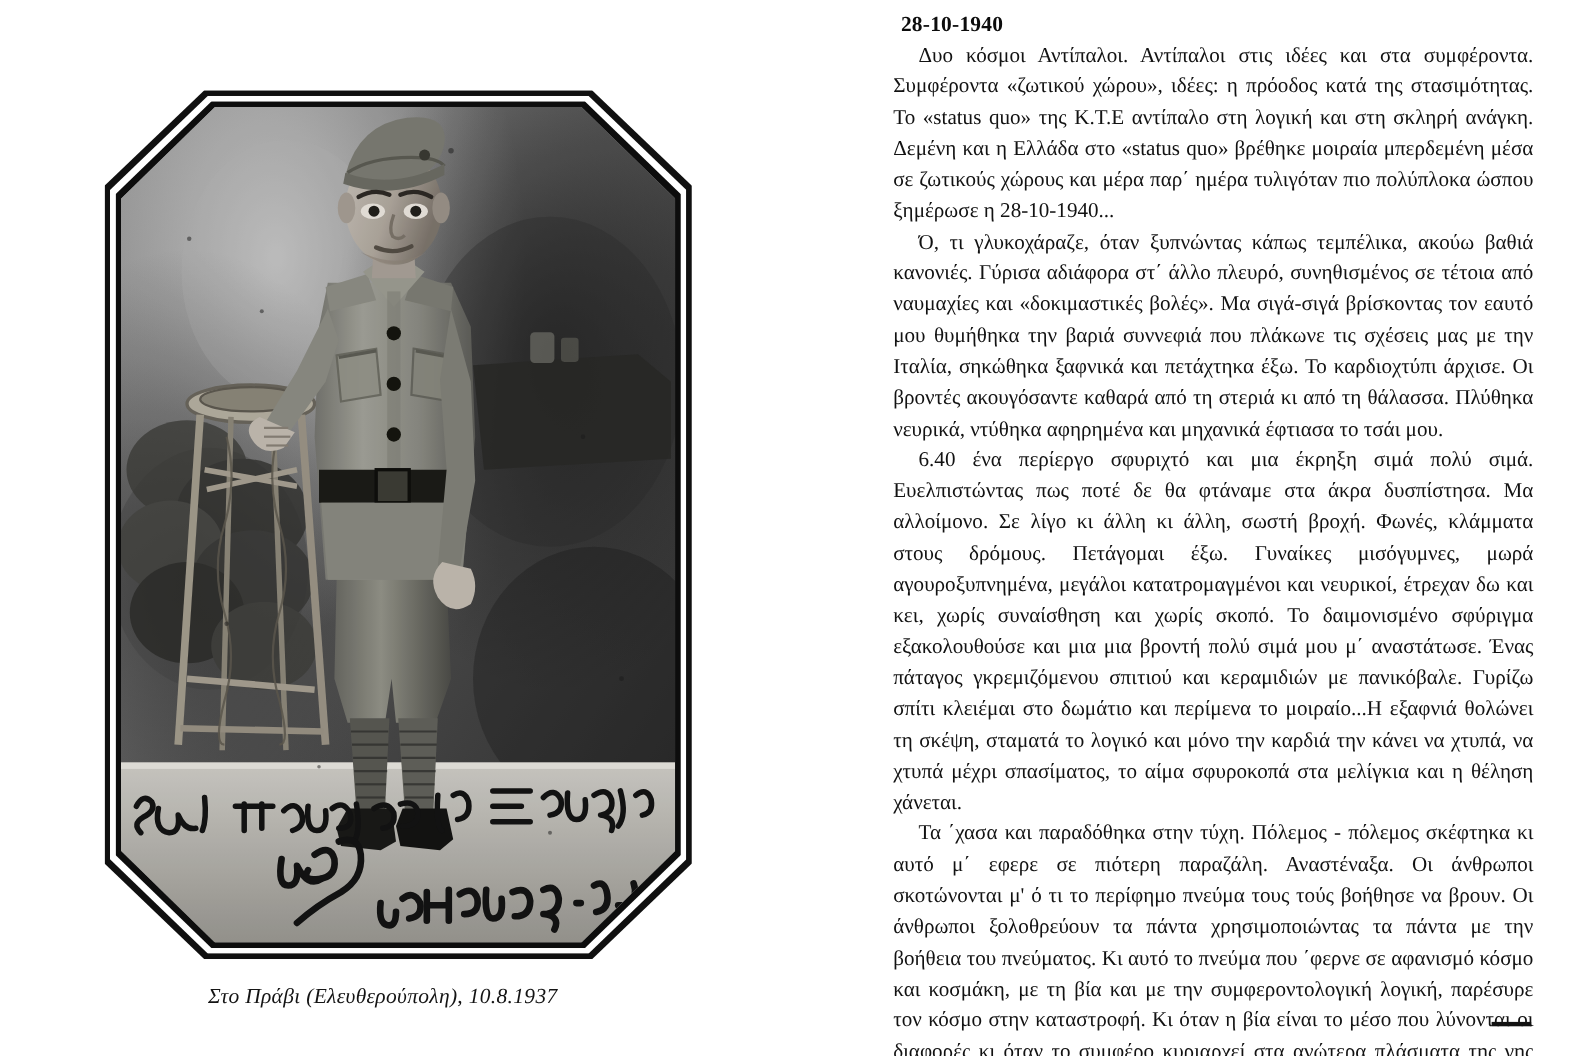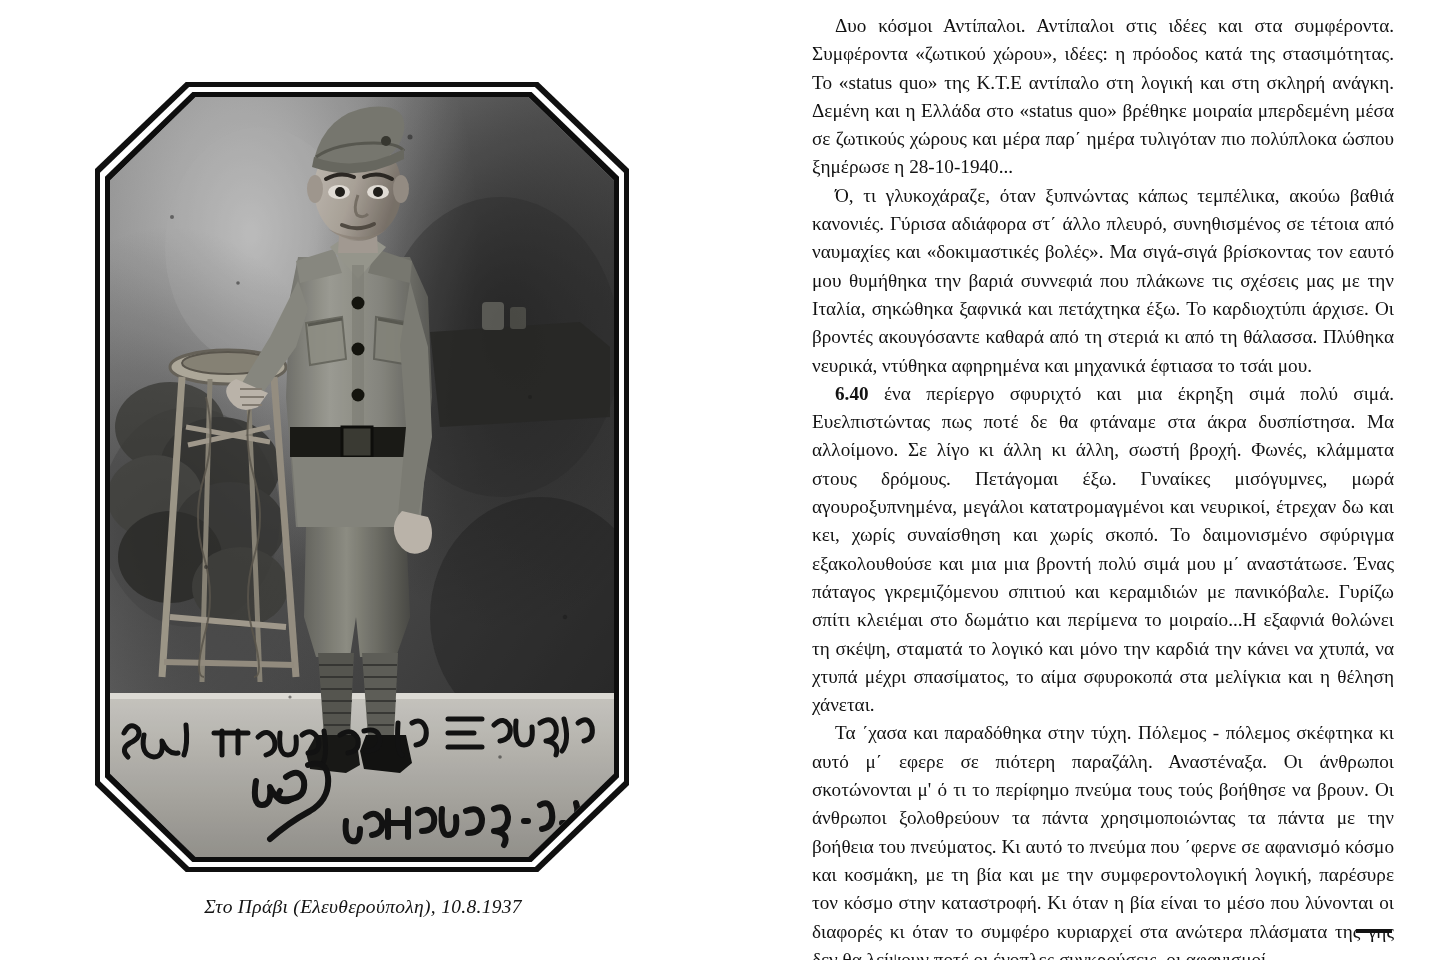--- a/index.html
+++ b/index.html
@@ -80,21 +80,21 @@
       17% 0%, 83% 0%, 100% 11%, 100% 89%,
       83% 100%, 17% 100%, 0% 89%, 0% 11%);
     clip-path: polygon(
       17% 0%, 83% 0%, 100% 11%, 100% 89%,
       83% 100%, 17% 100%, 0% 89%, 0% 11%);
   }
   .photo-svg { display: block; width: 100%; height: 100%; }
 
   .photo-caption {
     position: absolute;
-    left: 96px;
+    left: 81px;
     top: 896px;
     width: 534px;
     text-align: center;
     font-family: "Liberation Serif", "DejaVu Serif", serif;
     font-style: italic;
     font-size: 19.5px;
     letter-spacing: 0.3px;
     color: #141414;
   }
 
@@ -123,21 +123,21 @@
     margin: 0;
     font-size: 19.2px;
     line-height: 28.3px;
     text-align: justify;
     text-justify: inter-word;
     text-indent: 23px;
     color: #121212;
     hyphens: manual;
   }
   .body-par .lead {
-    font-weight: bold;
+    font-weight: normal;
   }
   .page-rule {
     position: absolute;
     right: 48px;
     bottom: 27px;
     width: 36px;
     height: 4px;
     background: #121212;
   }
 </style>
@@ -377,20 +377,21 @@
         </svg>
       </div>
     </div>
 
     <div class="photo-caption">Στο Πράβι (Ελευθερούπολη), 10.8.1937</div>
   </div>
 
   <div class="right-page">
     <div class="text-column">
 
+      <div class="entry-date">28-10-1940</div>
 
       <p class="body-par">
         <span>Δυο κόσμοι Αντίπαλοι. Αντίπαλοι στις ιδέες και στα συμφέροντα. Συμφέροντα «ζωτικού χώρου», ιδέες: η πρόοδος κατά της στασιμότητας. Το «status quo» της Κ.Τ.Ε αντίπαλο στη λογική και στη σκληρή ανάγκη. Δεμένη και η Ελλάδα στο «status quo» βρέθηκε μοιραία μπερδεμένη μέσα σε ζωτικούς χώρους και μέρα παρ΄ ημέρα τυλιγόταν πιο πολύπλοκα ώσπου ξημέρωσε η 28-10-1940...</span>
       </p>
       <p class="body-par">
         <span>Ό, τι γλυκοχάραζε, όταν ξυπνώντας κάπως τεμπέλικα, ακούω βαθιά κανονιές. Γύρισα αδιάφορα στ΄ άλλο πλευρό, συνηθισμένος σε τέτοια από ναυμαχίες και «δοκιμαστικές βολές». Μα σιγά-σιγά βρίσκοντας τον εαυτό μου θυμήθηκα την βαριά συννεφιά που πλάκωνε τις σχέσεις μας με την Ιταλία, σηκώθηκα ξαφνικά και πετάχτηκα έξω. Το καρδιοχτύπι άρχισε. Οι βροντές ακουγόσαντε καθαρά από τη στεριά κι από τη θάλασσα. Πλύθηκα νευρικά, ντύθηκα αφηρημένα και μηχανικά έφτιασα το τσάι μου.</span>
       </p>
       <p class="body-par">
         <span class="lead">6.40</span><span> ένα περίεργο σφυριχτό και μια έκρηξη σιμά πολύ σιμά. Ευελπιστώντας πως ποτέ δε θα φτάναμε στα άκρα δυσπίστησα. Μα αλλοίμονο. Σε λίγο κι άλλη κι άλλη, σωστή βροχή. Φωνές, κλάμματα στους δρόμους. Πετάγομαι έξω. Γυναίκες μισόγυμνες, μωρά αγουροξυπνημένα, μεγάλοι κατατρομαγμένοι και νευρικοί, έτρεχαν δω και κει, χωρίς συναίσθηση και χωρίς σκοπό. Το δαιμονισμένο σφύριγμα εξακολουθούσε και μια μια βροντή πολύ σιμά μου μ΄ αναστάτωσε. Ένας πάταγος γκρεμιζόμενου σπιτιού και κεραμιδιών με πανικόβαλε. Γυρίζω σπίτι κλειέμαι στο δωμάτιο και περίμενα το μοιραίο...Η εξαφνιά θολώνει τη σκέψη, σταματά το λογικό και μόνο την καρδιά την κάνει να χτυπά, να χτυπά μέχρι σπασίματος, το αίμα σφυροκοπά στα μελίγκια και η θέληση χάνεται.</span>
       </p>

